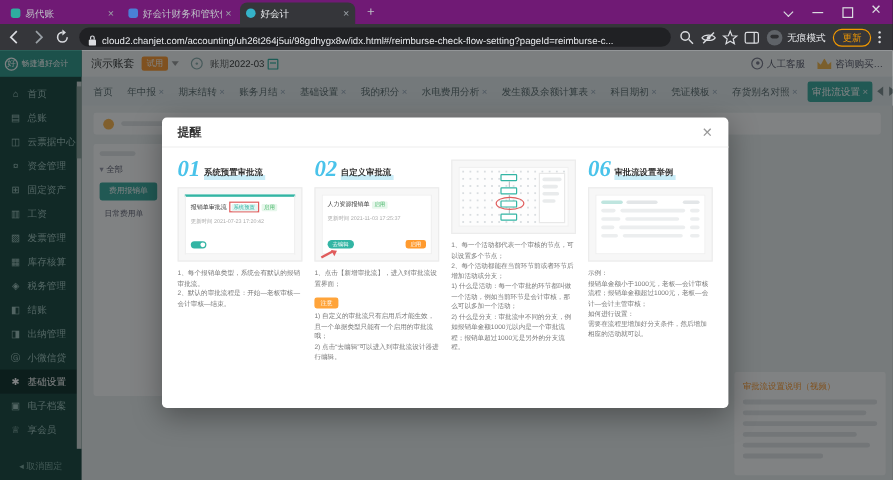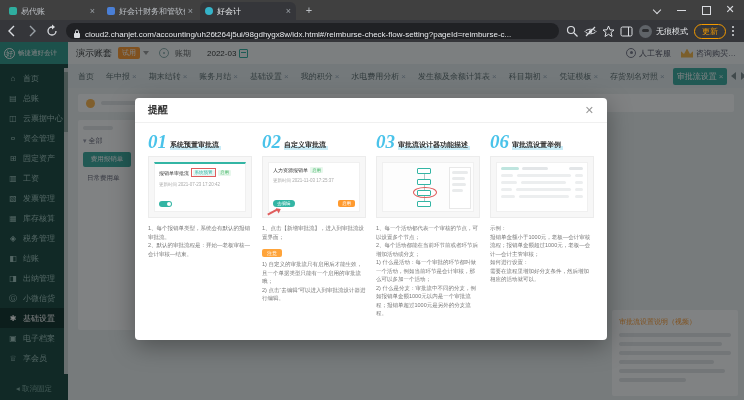--- a/index.html
+++ b/index.html
@@ -1,21 +1,21 @@
 <!DOCTYPE html>
 <html><head>
 <meta charset="utf-8">
 <style>
   * { margin:0; padding:0; box-sizing:border-box; }
   html,body { width:744px; height:400px; overflow:hidden; background:#202124;
     font-family:"Liberation Sans","DejaVu Sans",sans-serif; }
   .stage { position:relative; width:744px; height:400px; }
 
   
-  .tabstrip { position:absolute; left:0; top:0; width:744px; height:20px; background:#404040; }
+  .tabstrip { position:absolute; left:0; top:0; width:744px; height:20px; background:#701a75; }
   .btab { position:absolute; top:2px; height:18px; width:96px; border-radius:6px 6px 0 0;
     display:flex; align-items:center; padding:0 5px; color:#bdc1c6; font-size:8px; }
   .btab .fav { width:8px; height:8px; border-radius:2px; margin-right:4px; flex:none; }
   .btab .ttl { flex:1; white-space:nowrap; overflow:hidden; }
   .btab .bx { color:#9aa0a6; font-size:9px; margin-left:3px; }
   .btab.active { background:#35363a; color:#e8eaed; }
   .newtab { position:absolute; left:302px; top:4px; width:14px; height:14px; color:#bdc1c6;
     font-size:11px; text-align:center; line-height:13px; }
   .wc { position:absolute; top:0; width:20px; height:20px; color:#dadce0; }
   .wc-min::after { content:""; position:absolute; left:5px; top:10px; width:9px; height:1px; background:#dadce0; }
@@ -63,21 +63,21 @@
 
   .appmain { position:absolute; left:68px; top:0; width:676px; height:358px; }
   .appheader { height:22px; background:#f6f9f9; display:flex; align-items:center; padding:0 8px; }
   .acct { font-size:9px; color:#333; }
   .trialtag { background:#ff9a2e; color:#fff; font-size:7px; border-radius:2px; padding:1px 4px; margin-left:6px; }
   .caret { width:0; height:0; border-left:3px solid transparent; border-right:3px solid transparent;
     border-top:4px solid #999; margin-left:3px; }
   .hgear { width:10px; height:10px; border:1px solid #8aa; border-radius:50%; margin-left:10px; position:relative;}
   .hgear::after{content:"";position:absolute;left:3px;top:3px;width:2px;height:2px;border-radius:50%;background:#8aa;}
   .periodlb { font-size:8px; color:#666; margin-left:6px; }
-  .periodval { font-size:8px; color:#333; margin-left:16px; }
+  .periodval { font-size:8px; color:#333; margin-left:0; }
   .calic { width:9px; height:9px; border:1px solid #2fae9f; border-radius:1px; margin-left:3px; position:relative;}
   .calic::after{content:"";position:absolute;left:1px;top:2px;width:5px;height:1px;background:#2fae9f;}
   .hspacer { flex:1; }
   .hsvc { display:flex; align-items:center; font-size:8px; color:#556; }
   .circperson { width:10px; height:10px; border-radius:50%; border:1px solid #778; position:relative; margin-right:3px;}
   .circperson::after{content:"";position:absolute;left:3px;top:2px;width:3px;height:3px;border-radius:50%;background:#778;}
   .crown { width:12px; height:9px; background:#f4b64a; clip-path:polygon(0 100%,0 30%,25% 60%,50% 0,75% 60%,100% 30%,100% 100%);
     margin:0 3px 0 10px; }
 
   .apptabs { height:24px; background:#e7edee; display:flex; align-items:center; padding:0 6px; gap:4px; }
@@ -462,24 +462,20 @@
               </div>
           </div>
         </div>
         <div class="steptext">1、点击【新增审批流】，进入到审批流设置界面；</div>
         <div class="notetag">注意</div>
         <div class="steptext" style="margin-top:0">1) 自定义的审批流只有启用后才能生效，且一个单据类型只能有一个启用的审批流哦；
 2) 点击“去编辑”可以进入到审批流设计器进行编辑。</div>
       </div>
 
       <div class="col">
-        <div class="stephead">
-          <span class="stepnum">03</span>
-          <span class="steptitle">审批流设计器功能描述</span>
-        </div>
         <div class="mini">
           <div class="canvas">
             <div class="node" style="top:5px"></div>
             <div class="vline" style="top:11px; height:5px"></div>
             <div class="node" style="top:16px"></div>
             <div class="vline" style="top:22px; height:5px"></div>
             <div class="node" style="top:27px"></div>
             <div class="vline" style="top:33px; height:5px"></div>
             <div class="node" style="top:38px"></div>
             <div class="redcirc"></div>

